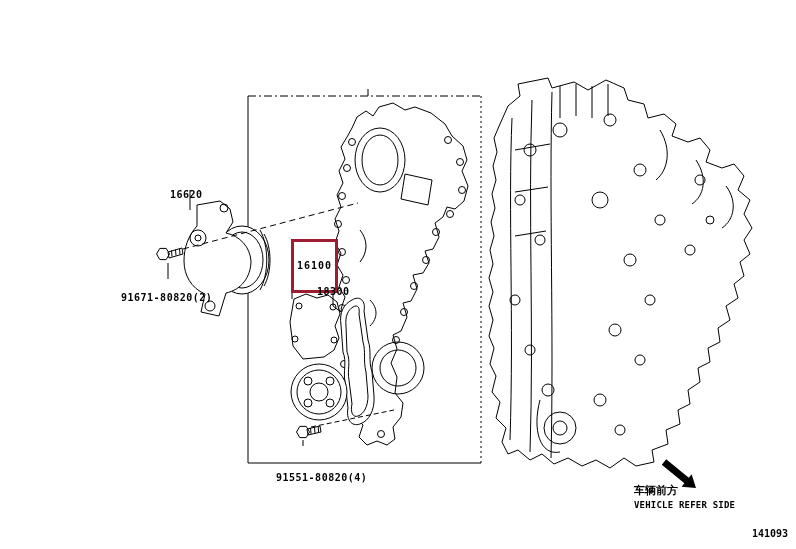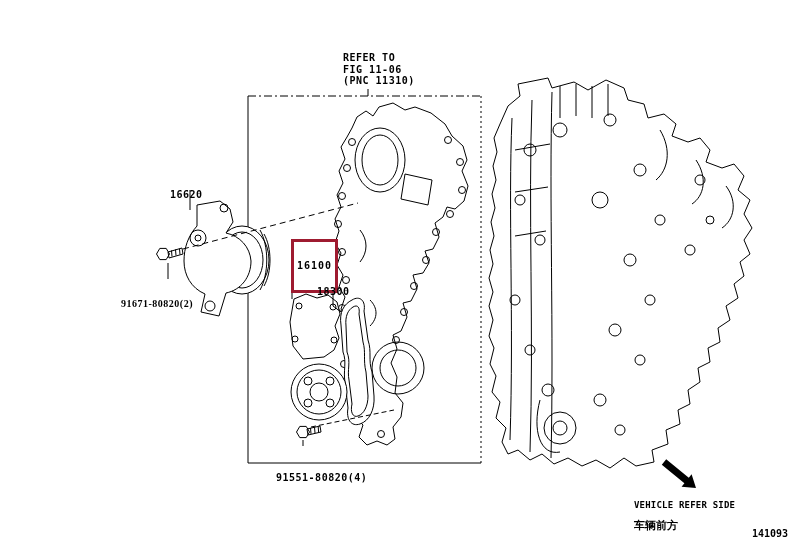--- a/index.html
+++ b/index.html
@@ -6,21 +6,21 @@
   .stage{position:relative;width:796px;height:549px;background:#ffffff;overflow:hidden;
          font-family:"DejaVu Sans Mono",monospace;color:#000;}
   svg{position:absolute;left:0;top:0;}
   .lbl{position:absolute;font:bold 10px/12px "DejaVu Sans Mono",monospace;
        letter-spacing:.5px;white-space:nowrap;color:#000;margin-top:12px;}
   .note{position:absolute;left:343px;top:52px;font:bold 10px/11.5px "DejaVu Sans Mono",monospace;
         letter-spacing:.5px;}
   .note span{display:block;}
   .hl{position:absolute;left:291px;top:239px;border:3px solid #9e1b30;background:#fff;
       padding:18px 3px;font:bold 10px/12px "DejaVu Sans Mono",monospace;letter-spacing:1px;}
-  .cn{position:absolute;left:634px;top:485px;font:bold 11px/12px "DejaVu Sans Mono",monospace;margin-top:35px;}
+  .cn{position:absolute;left:634px;top:485px;font:bold 11px/12px "DejaVu Sans Mono",monospace;}
   .en{position:absolute;left:634px;top:500px;font:bold 9px/10px "DejaVu Sans Mono",monospace;
       letter-spacing:.2px;}
   .fig{position:absolute;left:752px;top:528px;font:bold 10px/11px "DejaVu Sans Mono",monospace;}
 </style>
 </head>
 <body>
 
 <div class="stage">
 
   <svg width="796" height="549" viewBox="0 0 796 549">
@@ -148,29 +148,24 @@
         <line x1="303" y1="440" x2="303" y2="446"></line>
         <line x1="311" y1="427" x2="394" y2="410" stroke-dasharray="5 3"></line>
       </g>
 
       <g>
         <polygon fill="#000" stroke="none" points="666.2,459.3 688.8,477.8 691.6,474.3 696,488 681.6,486.7 684.4,483.2 661.8,464.7"></polygon>
       </g>
     </g>
   </svg>
 
-  <div class="note">
-    <span>REFER TO</span>
-    <span>FIG 11-06</span>
-    <span>(PNC 11310)</span>
-  </div>
 
   <div class="lbl" style="left:170px;top:177px;">16620</div>
 
-  <div class="lbl" style="left:121px;top:286px;font-family:Liberation Serif, serif;">91671-80820(2)</div>
+  <div class="lbl" style="left:121px;top:280px;">91671-80820(2)</div>
 
   <div class="hl" style="border-color: rgb(158, 27, 48);">
     <span>16100</span>
   </div>
 
   <div class="lbl" style="left:317px;top:274px;">18300</div>
 
   <div class="lbl" style="left:276px;top:460px;">91551-80820(4)</div>
 
   <div class="cn">车辆前方</div>

